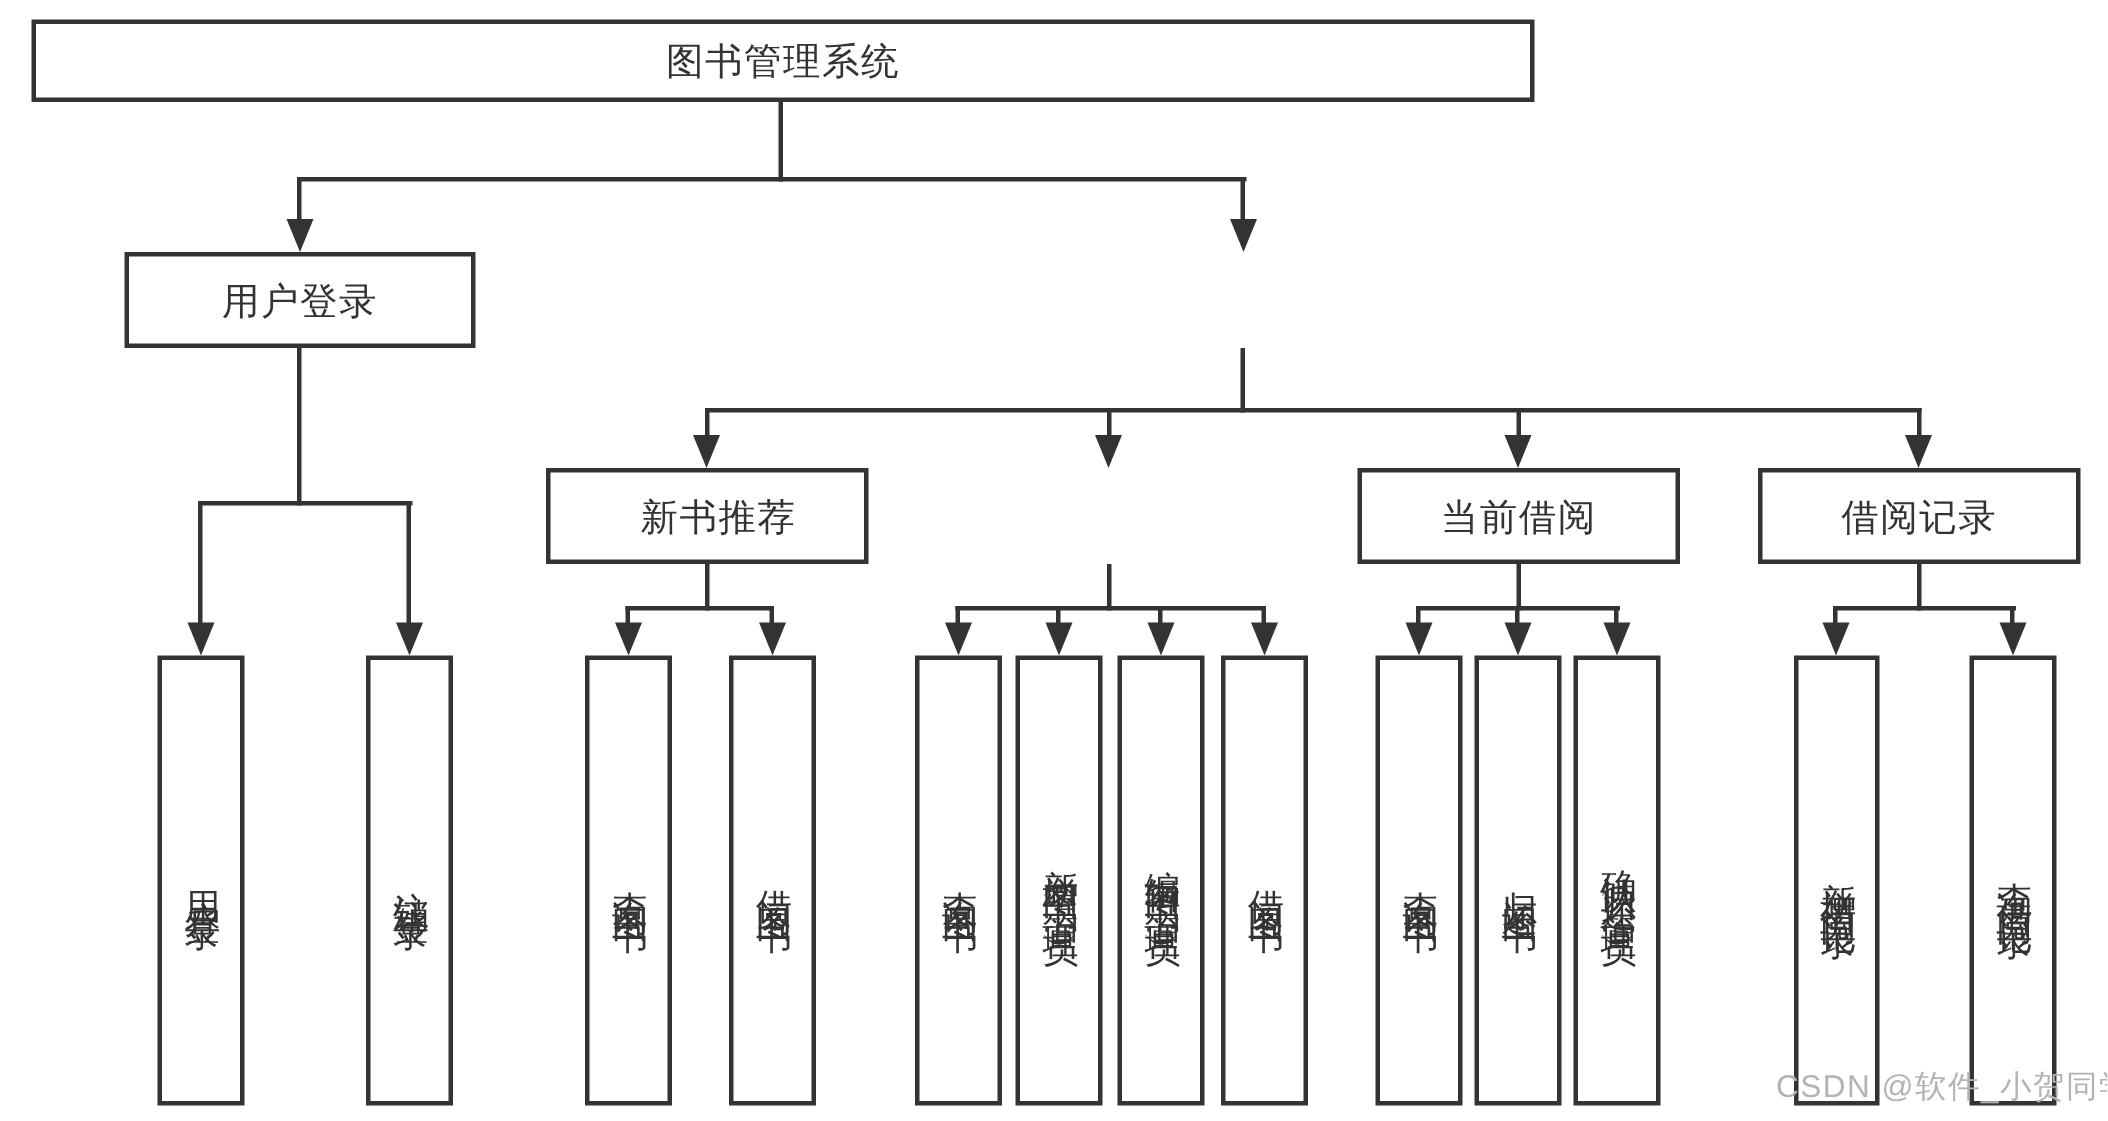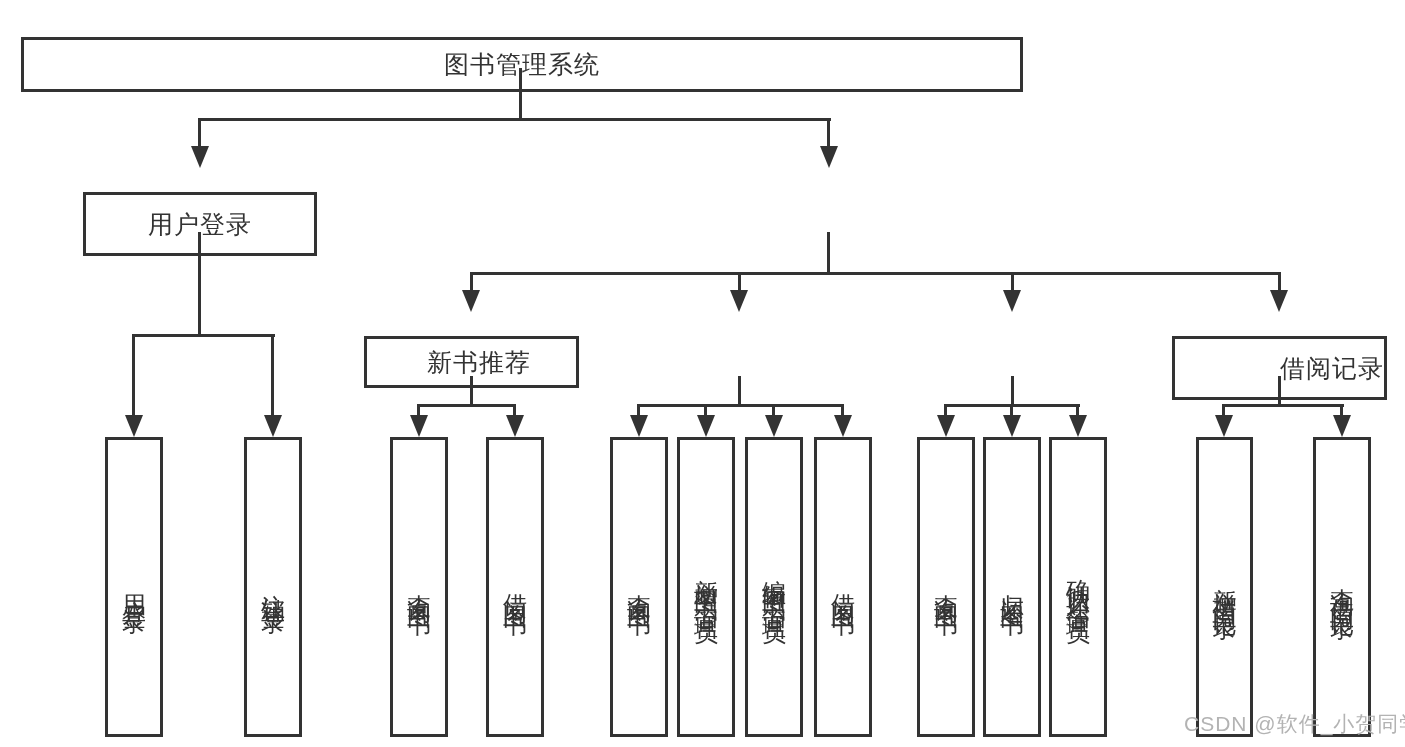--- a/index.html
+++ b/index.html
@@ -14,21 +14,21 @@
   }
   .box {
     position: absolute;
     box-sizing: border-box;
     border: 3px solid #333333;
     background: #ffffff;
     display: flex;
     align-items: center;
     justify-content: center;
   }
-  .hbox { font-size: 25px; letter-spacing: 1px; white-space: nowrap; margin-top: 24px; }
+  .hbox { font-size: 25px; letter-spacing: 1px; white-space: nowrap; }
   .vbox { overflow: hidden; }
   .vtext {
     writing-mode: vertical-rl;
     text-orientation: mixed;
     font-size: 24px;
     letter-spacing: 6px;
     line-height: 1;
     white-space: nowrap;
   }
   .line { position: absolute; background: #333333; }
@@ -80,24 +80,27 @@
   <div class="line" style="left:470px; top:272px; width:811px; height:3px;"></div>
   <div class="line" style="left:470px; top:272px; width:3px; height:20px;"></div>
   <div class="arrow" style="left:462px; top:290px;"></div>
   <div class="line" style="left:738px; top:272px; width:3px; height:20px;"></div>
   <div class="arrow" style="left:730px; top:290px;"></div>
   <div class="line" style="left:1011px; top:272px; width:3px; height:20px;"></div>
   <div class="arrow" style="left:1003px; top:290px;"></div>
   <div class="line" style="left:1278px; top:272px; width:3px; height:20px;"></div>
   <div class="arrow" style="left:1270px; top:290px;"></div>
 
-  <div class="box hbox" style="left:364px; top:312px; width:215px; height:52px;padding-left:15px;">
+  <div class="box hbox" style="left:364px; top:312px; width:215px; height:64px;padding-left:15px;">
     <span>新书推荐</span>
   </div>
-  <div class="box hbox" style="left:1172px; top:312px; width:215px; height:64px;justify-content:flex-end;">
+  <div class="box hbox" style="left:905px; top:312px; width:215px; height:64px;">
+    <span>当前借阅</span>
+  </div>
+  <div class="box hbox" style="left:1172px; top:312px; width:215px; height:64px;">
     <span>借阅记录</span>
   </div>
 
   <div class="line" style="left:470px; top:376px; width:3px; height:31px;"></div>
   <div class="line" style="left:417px; top:404px; width:99px; height:3px;"></div>
   <div class="line" style="left:417px; top:404px; width:3px; height:13px;"></div>
   <div class="arrow" style="left:410px; top:415px;"></div>
   <div class="line" style="left:513px; top:404px; width:3px; height:13px;"></div>
   <div class="arrow" style="left:506px; top:415px;"></div>
 

